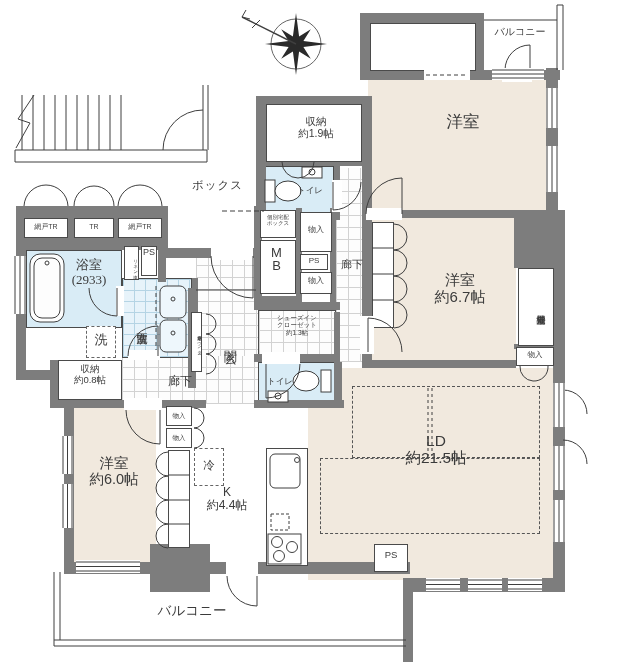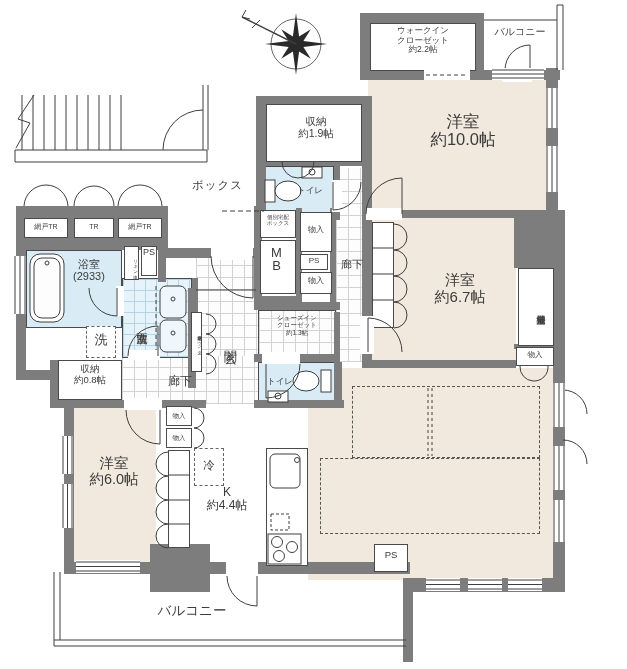--- a/index.html
+++ b/index.html
@@ -297,45 +297,39 @@
         <line x1="252" y1="28" x2="260" y2="20"></line>
       </g>
     </g>
   </svg>
 
   <div class="lbl" style="left:170px;top:179px;width:95px;font-size:11.5px;letter-spacing:1px;">ボックス</div>
   <div class="lbl" style="left:24px;top:223px;width:44px;font-size:7px;">網戸TR</div>
   <div class="lbl" style="left:74px;top:223px;width:40px;font-size:7px;">TR</div>
   <div class="lbl" style="left:118px;top:223px;width:44px;font-size:7px;">網戸TR</div>
 
-  <div class="lbl" style="left:372px;top:26px;width:102px;font-size:8.5px;">
-    <div>ウォークイン</div>
-    <div>クローゼット</div>
-    <div>約2.2帖</div>
-  </div>
   <div class="lbl" style="left:486px;top:26px;width:68px;font-size:10px;">バルコニー</div>
 
   <div class="lbl" style="left:408px;top:112px;width:110px;font-size:16.5px;">
     <div>洋室</div>
-    <div>約10.0帖</div>
   </div>
   <div class="lbl" style="left:272px;top:116px;width:88px;font-size:10.5px;">
     <div>収納</div>
     <div>約1.9帖</div>
   </div>
   <div class="lbl" style="left:294px;top:186px;width:32px;font-size:8.5px;">トイレ</div>
 
   <div class="lbl" style="left:412px;top:272px;width:96px;font-size:15px;">
     <div>洋室</div>
     <div>約6.7帖</div>
   </div>
   <div class="lbl v" style="left:527px;top:273px;width:18px;height:70px;font-size:9px;">室外機置場</div>
   <div class="lbl" style="left:516px;top:351px;width:38px;font-size:7.5px;">物入</div>
 
-  <div class="lbl" style="left:54px;top:258px;width:70px;font-size:11px;">
+  <div class="lbl" style="left:54px;top:258px;width:70px;font-size:13px;font-family:Liberation Serif, serif;">
     <div>浴室</div>
     <div>(2933)</div>
   </div>
   <div class="lbl v" style="left:126px;top:249px;width:11px;height:30px;font-size:4.5px;">リネン庫</div>
   <div class="lbl stack" style="left:143px;top:248px;width:12px;font-size:9px;">PS</div>
   <div class="lbl v" style="left:131px;top:297px;width:16px;height:54px;font-size:11px;">洗面室</div>
   <div class="lbl" style="left:86px;top:333px;width:30px;font-size:13px;">洗</div>
   <div class="lbl" style="left:58px;top:364px;width:64px;font-size:9.5px;">
     <div>収納</div>
     <div>約0.8帖</div>
@@ -366,16 +360,20 @@
     <div>約6.0帖</div>
   </div>
   <div class="lbl" style="left:166px;top:412px;width:26px;font-size:6.5px;">物入</div>
   <div class="lbl" style="left:166px;top:434px;width:26px;font-size:6.5px;">物入</div>
   <div class="lbl" style="left:194px;top:459px;width:30px;font-size:11.5px;">冷</div>
   <div class="lbl" style="left:196px;top:486px;width:62px;font-size:12px;">
     <div>K</div>
     <div>約4.4帖</div>
   </div>
 
+  <div class="lbl" style="left:390px;top:432px;width:92px;font-size:15.5px;">
+    <div>LD</div>
+    <div>約21.5帖</div>
+  </div>
   <div class="lbl" style="left:378px;top:550px;width:26px;font-size:9.5px;">PS</div>
   <div class="lbl" style="left:140px;top:603px;width:104px;font-size:13.5px;">バルコニー</div>
 
 </div>
 
 </body></html>

